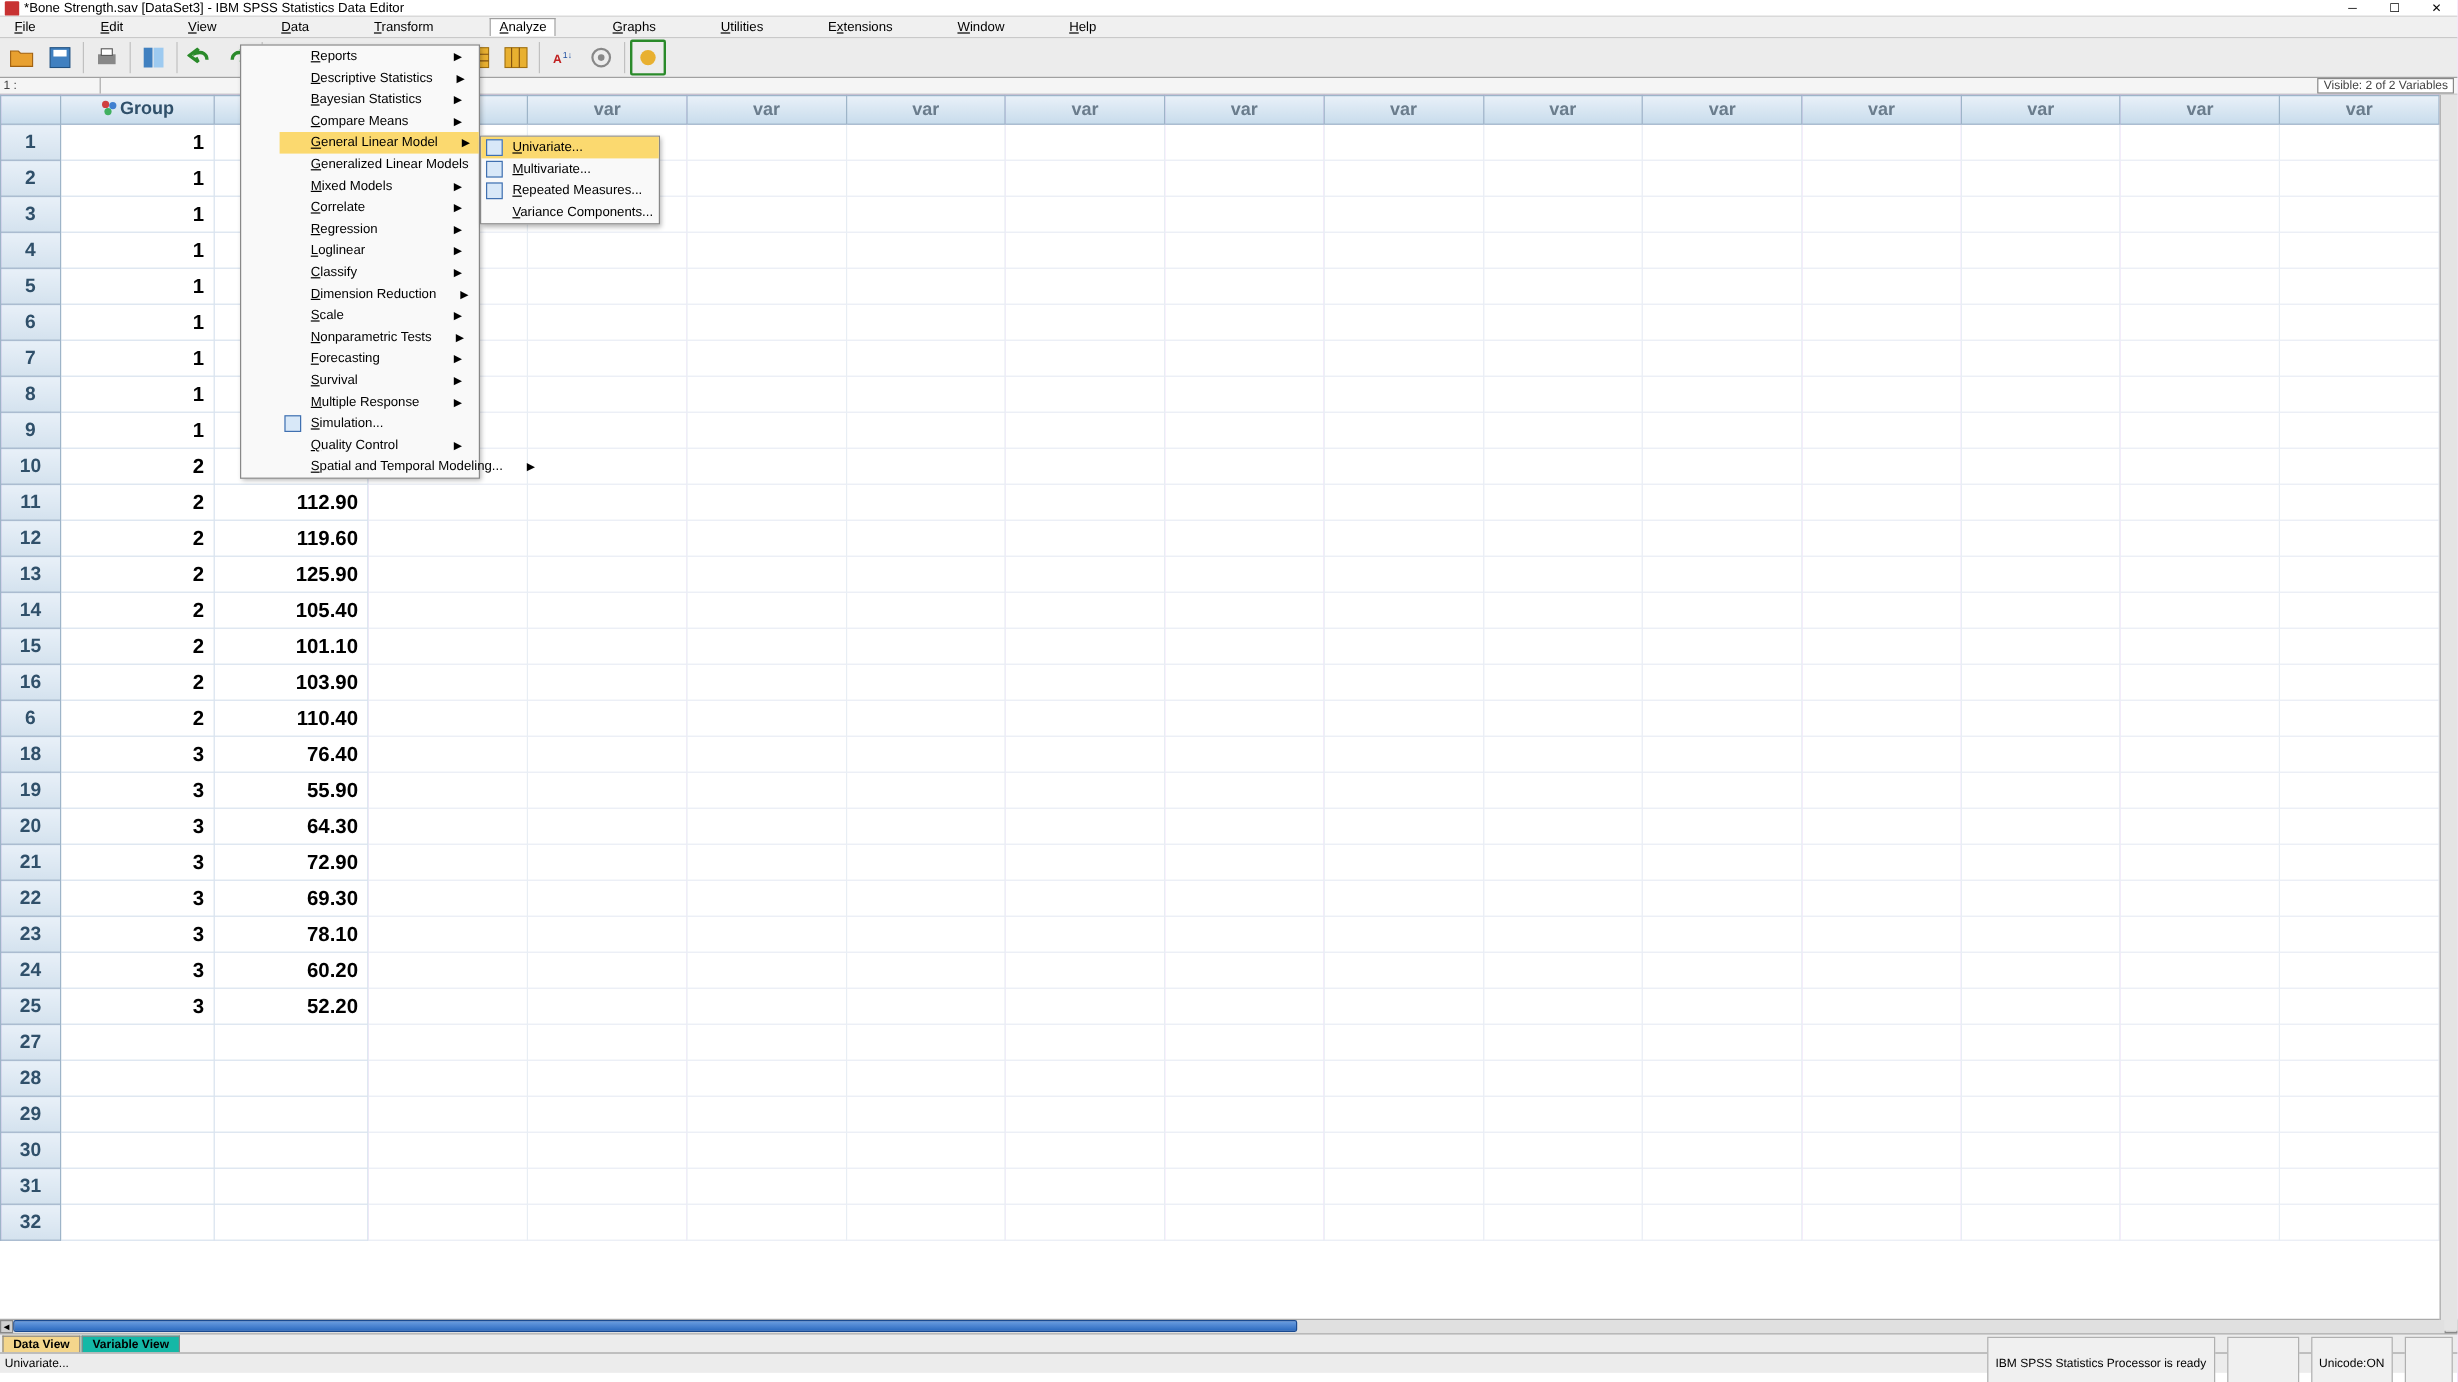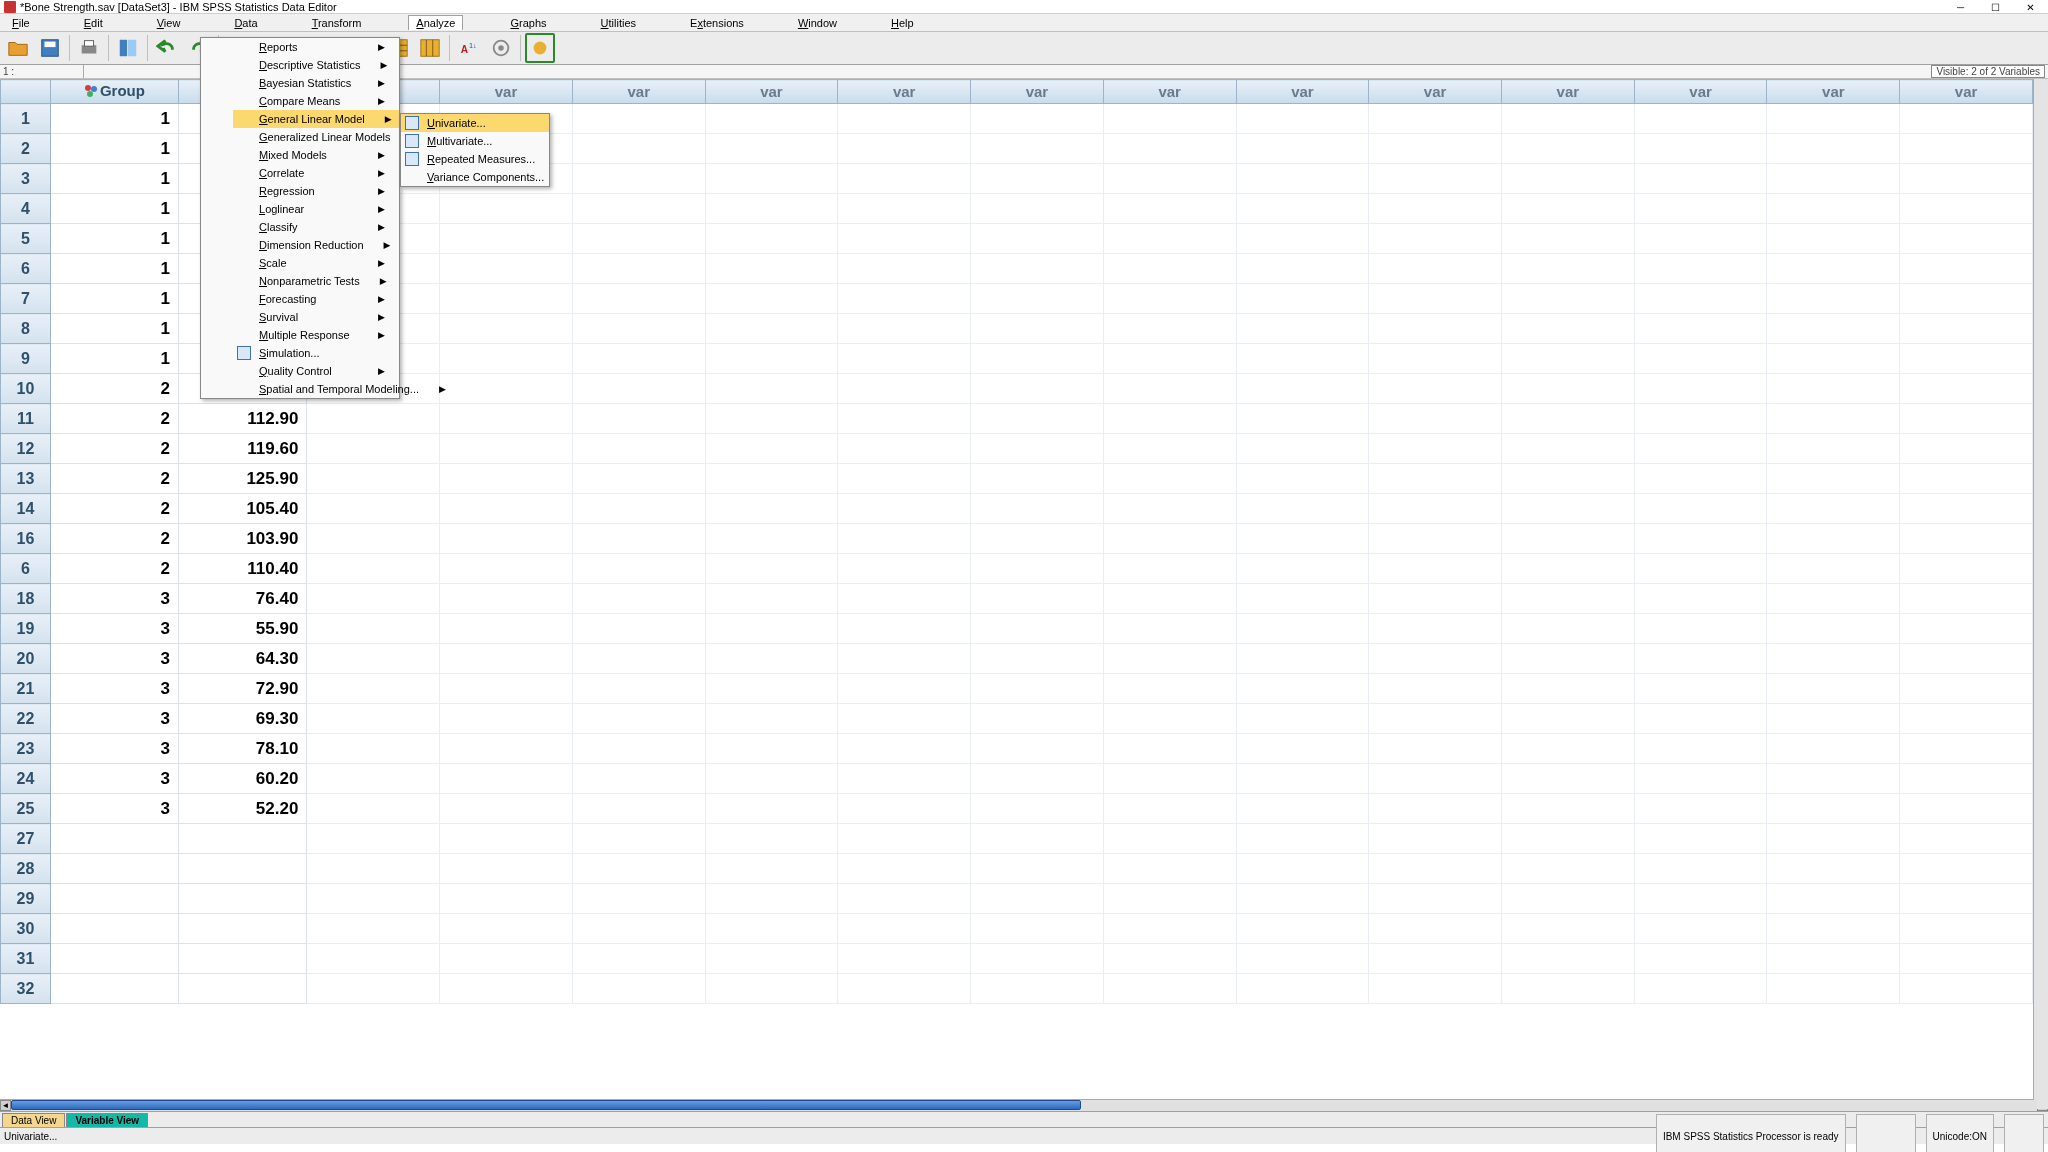--- a/index.html
+++ b/index.html
@@ -28,21 +28,21 @@
 .grid-table td.rownum { background: linear-gradient(#e8f0f8, #d4e2ee); border: 1px solid #9db4c8; text-align: center; font-weight: bold; color: #30506a; font-size: 16px; height: 30px; width: 45px; }
 .grid-table td.cell { border: 1px solid #d8e4ee; text-align: right; padding-right: 8px; font-size: 17px; font-weight: bold; color: #000; height: 30px; background: #fff; }
 .grid-table td.empty { border: 1px solid #e8eef4; background: #fff; }
 .hscroll { height: 12px; background: #e4e4e4; display: flex; border-top: 1px solid #aaa; }
 .hscroll .tr { width: 11px; background: #d0d0d0; border: 1px solid #888; display: flex; align-items: center; justify-content: center; font-size: 8px; }
 .hscroll .track { flex: 1; background: #e0e0e0; position: relative; }
 .hscroll .thumb { position: absolute; left: 0; width: 1070px; height: 10px; background: linear-gradient(#6a9de0, #2c6ac0); border: 1px solid #1a4a90; border-radius: 2px; }
 .vscroll { position: absolute; right: 0; top: 79px; width: 15px; bottom: 43px; background: #e4e4e4; border-left: 1px solid #aaa; }
 .tabs { height: 16px; background: #ececec; display: flex; align-items: flex-end; padding-left: 2px; border-top: 1px solid #a0a0a0; }
 .tab { padding: 1px 8px; font-size: 10px; border: 1px solid #888; border-bottom: none; margin-right: 1px; cursor: pointer; background: #14b8a6; font-weight: bold; }
-.tab.active { background: #f4d68c; font-weight: normal; }
+.tab.active { background: #f4d68c; font-weight: bold; }
 .statusbar { height: 17px; background: #ececec; border-top: 1px solid #a0a0a0; display: flex; align-items: center; font-size: 10px; padding: 0 4px; position: relative; }
 .statusbar .right { position: absolute; right: 4px; display: flex; gap: 10px; }
 .statusbar .box { border: 1px solid #b0b0b0; padding: 16px 6px; background: #f0f0f0; }
 
 .dropdown { position: absolute; background: #f9f9f9; border: 1px solid #888; box-shadow: 2px 2px 4px rgba(0,0,0,0.3); font-size: 11px; z-index: 100; }
 .dropdown .di { padding: 1px 14px 1px 26px; display: flex; align-items: center; justify-content: space-between; cursor: pointer; height: 18px; position: relative; white-space: nowrap; }
 .dropdown .di.hl { background: #fbd96f; }
 .dropdown .di .arr { font-size: 9px; margin-left: 20px; }
 .dropdown .di u { text-decoration: underline; }
 .dropdown .di .micon { position: absolute; left: 4px; width: 14px; height: 14px; border: 1px solid #4070b0; background: #d8e8f8; }
@@ -436,20 +436,38 @@
           <td class="empty"></td>
           <td class="empty"></td>
           <td class="empty"></td>
           <td class="empty"></td>
           <td class="empty"></td>
           <td class="empty"></td>
           <td class="empty"></td>
           <td class="empty"></td>
         </tr>
         <tr>
+          <td class="rownum">15</td>
+          <td class="cell">2</td>
+          <td class="cell">101.10</td>
+          <td class="empty"></td>
+          <td class="empty"></td>
+          <td class="empty"></td>
+          <td class="empty"></td>
+          <td class="empty"></td>
+          <td class="empty"></td>
+          <td class="empty"></td>
+          <td class="empty"></td>
+          <td class="empty"></td>
+          <td class="empty"></td>
+          <td class="empty"></td>
+          <td class="empty"></td>
+          <td class="empty"></td>
+        </tr>
+        <tr>
           <td class="rownum">16</td>
           <td class="cell">2</td>
           <td class="cell">103.90</td>
           <td class="empty"></td>
           <td class="empty"></td>
           <td class="empty"></td>
           <td class="empty"></td>
           <td class="empty"></td>
           <td class="empty"></td>
           <td class="empty"></td>

